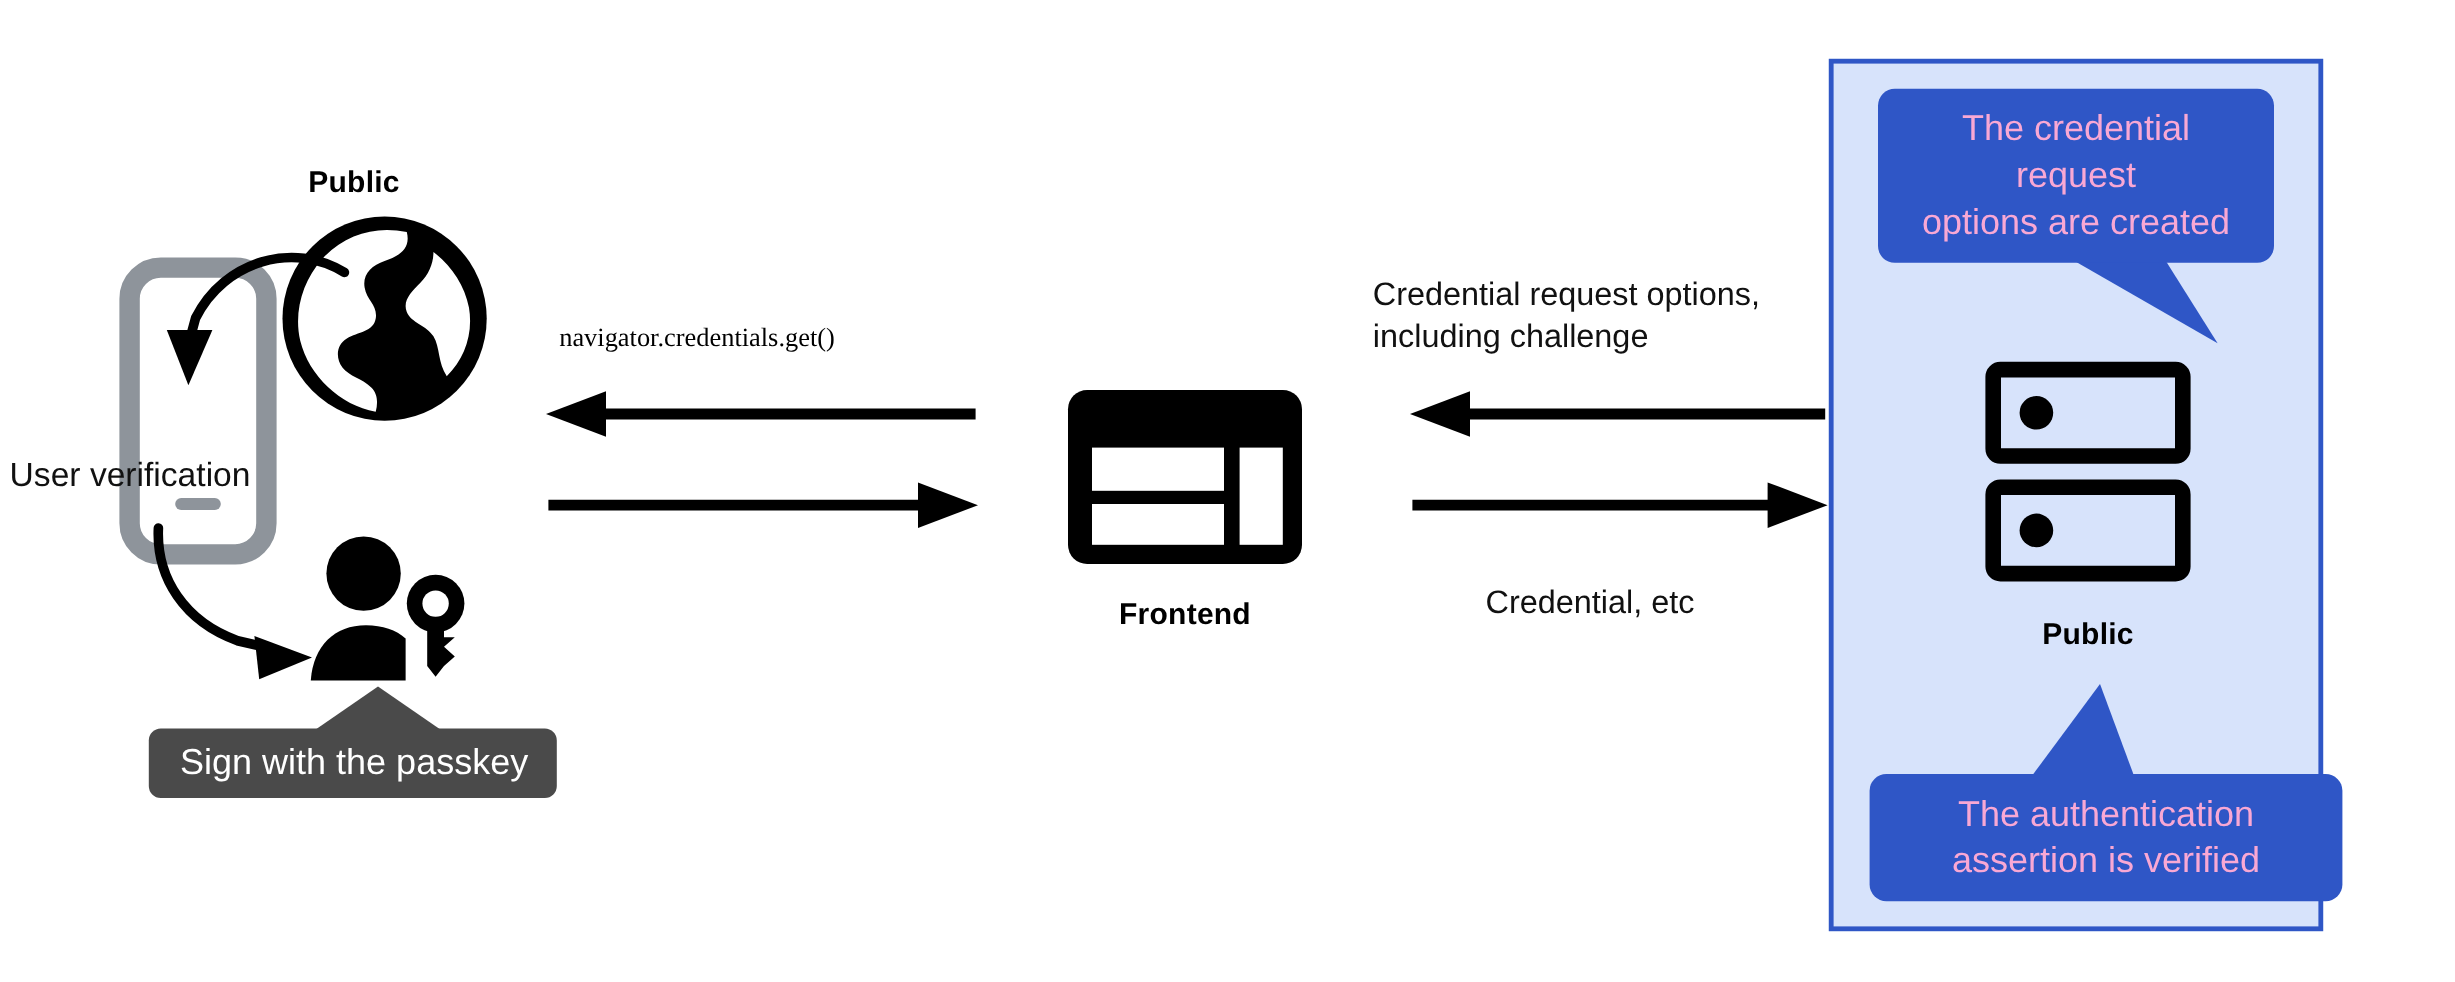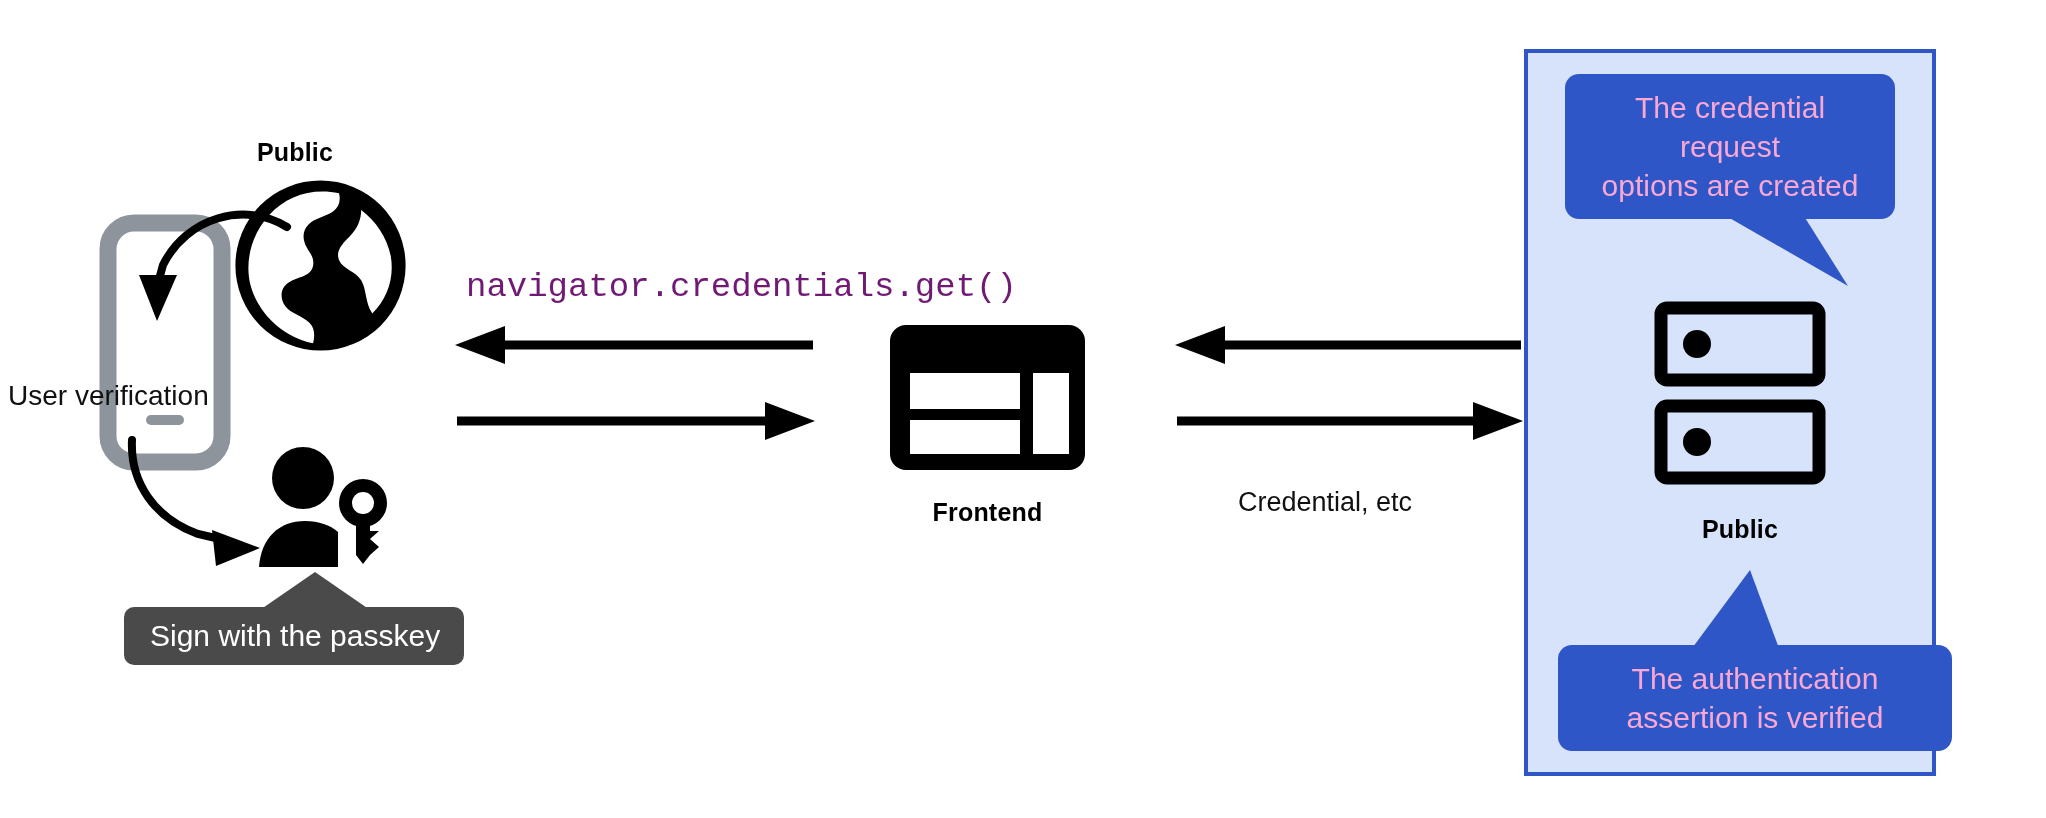--- a/index.html
+++ b/index.html
@@ -35,23 +35,23 @@
   }
   .edge-label {
     font-family: "Liberation Sans", sans-serif;
     font-weight: 400;
     font-size: 27px;
     color: #111;
     line-height: 1.28;
     white-space: pre-line;
   }
   .mono-label {
-    font-family: Liberation Mono, monospace;
-    font-size: 34px;
-    color: #701a75;
+    font-family: Liberation Serif, serif;
+    font-size: 22px;
+    color: #000000;
     white-space: nowrap;
   }
 
   
   .server-panel {
     left: 1524px;
     top: 49px;
     width: 412px;
     height: 727px;
     background: #d7e3fb;
@@ -155,20 +155,22 @@
 
 
   <svg class="abs" style="left:890px; top:325px;" width="195" height="145" viewBox="0 0 195 145">
     <rect x="0" y="0" width="195" height="145" rx="16" ry="16" fill="#000"></rect>
     <rect x="20" y="48" width="110" height="36" fill="#fff"></rect>
     <rect x="20" y="95" width="110" height="34" fill="#fff"></rect>
     <rect x="143" y="48" width="36" height="81" fill="#fff"></rect>
   </svg>
   <div class="abs node-label" style="left:900px; top:498px; width:175px;">Frontend</div>
 
+  <div class="abs edge-label" style="left:1144px; top:228px; width:400px;">Credential request options,
+including challenge</div>
 
   <svg class="abs" style="left:1175px; top:330px;" width="348" height="30" viewBox="0 0 348 30">
     <line x1="46" y1="15" x2="346" y2="15" stroke="#000" stroke-width="9"></line>
     <path d="M0 15 L50 -4 L50 34 Z" fill="#000"></path>
   </svg>
 
   <svg class="abs" style="left:1175px; top:406px;" width="348" height="30" viewBox="0 0 348 30">
     <line x1="2" y1="15" x2="302" y2="15" stroke="#000" stroke-width="9"></line>
     <path d="M348 15 L298 -4 L298 34 Z" fill="#000"></path>
   </svg>

